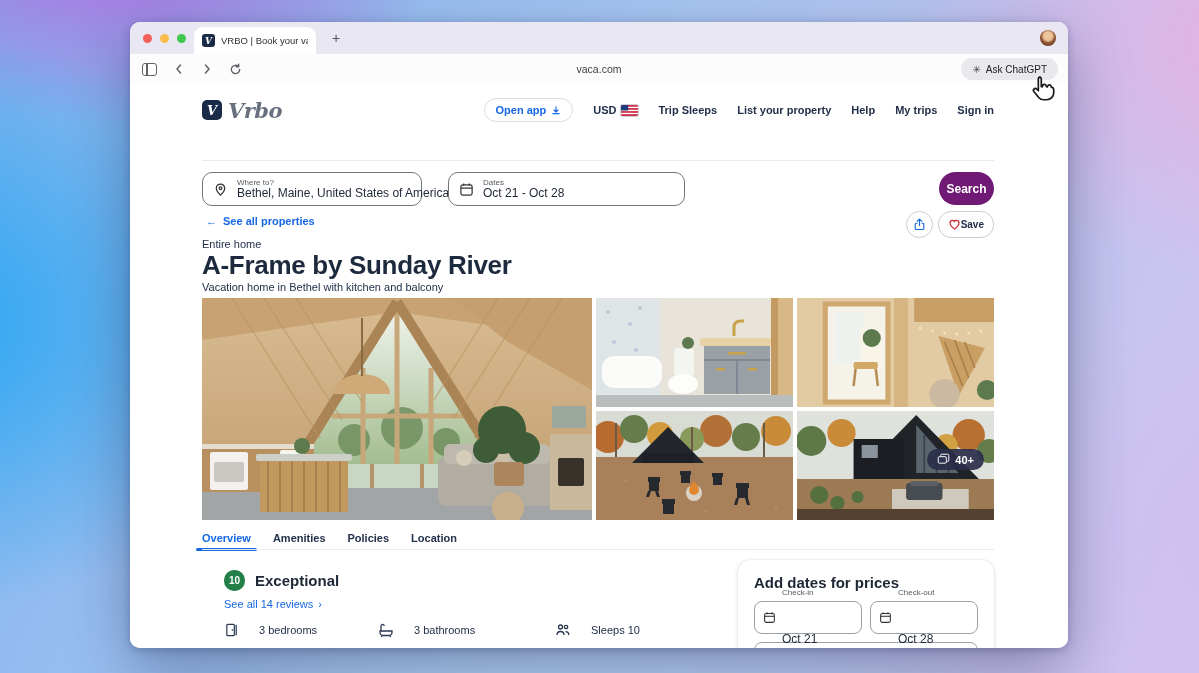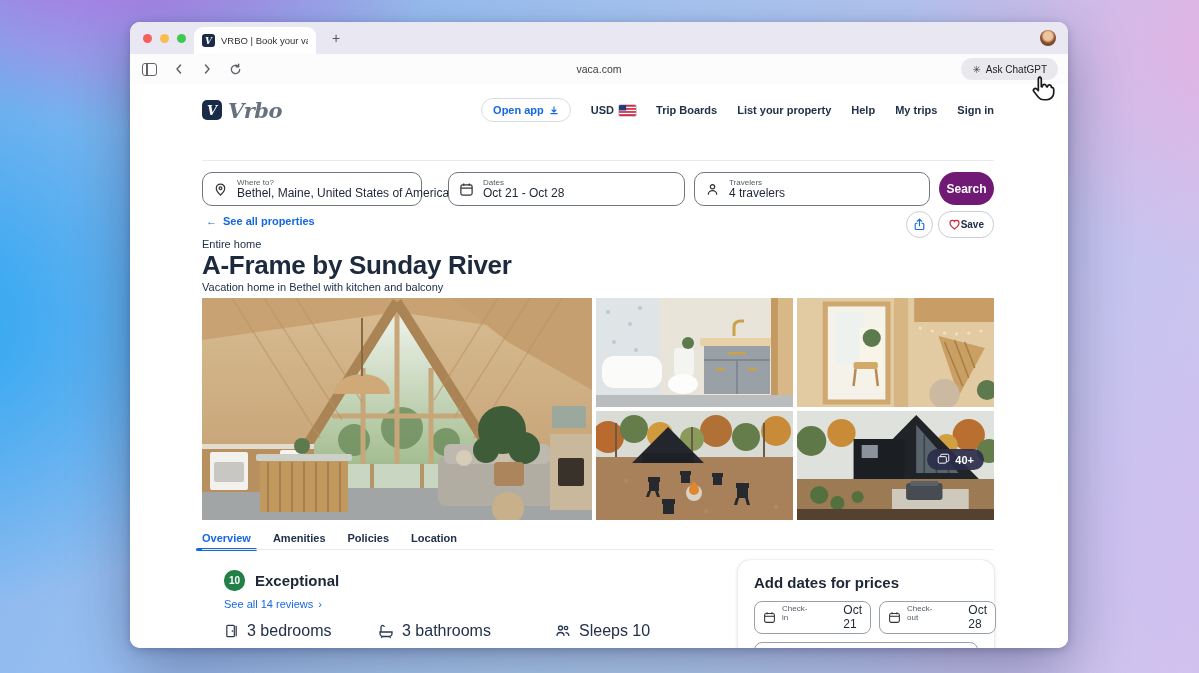--- a/index.html
+++ b/index.html
@@ -88,31 +88,31 @@
   
   .tabs{position:absolute;left:72px;top:444px;display:flex;gap:22px;font-size:11px;font-weight:bold;color:#22304a;height:20px;align-items:center;}
   .tabs .active{color:#1668e3;position:relative;}
   .tabs .active::after{content:"";position:absolute;left:-6px;right:-6px;bottom:-7px;height:3px;border-radius:2px;background:#1668e3;}
   
   .rating{position:absolute;left:94px;top:486px;display:flex;align-items:center;gap:10px;}
   .rating-badge{width:21px;height:21px;border-radius:10px;background:#237f48;color:#fff;font-size:10px;font-weight:bold;
                 display:flex;align-items:center;justify-content:center;}
   .rating-word{font-size:15px;font-weight:bold;color:#1d2736;}
   .reviews{position:absolute;left:94px;top:514px;font-size:11px;color:#1668e3;display:flex;gap:5px;align-items:center;}
-  .fact{position:absolute;top:538px;display:flex;align-items:center;gap:8px;font-size:16px;color:#22304a;}
+  .fact{position:absolute;top:538px;display:flex;align-items:center;gap:20px;font-size:11px;color:#22304a;}
   
   .card{position:absolute;left:608px;top:476px;width:256px;box-sizing:border-box;background:#fff;border-radius:12px;
         box-shadow:0 1px 4px rgba(0,0,0,.14), 0 0 1px rgba(0,0,0,.2);padding:14px 16px 16px;}
   .card h3{margin:0 0 10px;font-size:15px;color:#1d2736;}
   .card-row{display:flex;gap:8px;}
   .cfield{flex:1;height:33px;border:1px solid #9aa0a8;border-radius:8px;display:flex;align-items:center;
           gap:6px;padding:0 8px;box-sizing:border-box;background:#fff;}
   .cfield .lab{font-size:8px;color:#545b63;}
   .cfield .val{font-size:12px;color:#1d2736;}
-  .cfield .txt{display:flex;flex-direction:row;line-height:1.15;gap:36px;}
+  .cfield .txt{display:flex;flex-direction:column;line-height:1.15;gap:36px;}
   .cfield.wide{margin-top:8px;height:33px;}
   .ico{flex:0 0 auto;display:flex;}
 </style>
 </head>
 <body>
 
 <div class="window">
 
   <div class="tabbar">
     <div class="lights">
@@ -174,21 +174,21 @@
             <rect width="19" height="12" fill="#fff"></rect>
             <g fill="#c8102e">
                 <rect y="0" width="19" height="1.7"></rect>
                 <rect y="3.4" width="19" height="1.7"></rect>
                 <rect y="6.8" width="19" height="1.7"></rect>
                 <rect y="10.2" width="19" height="1.8"></rect>
               </g>
             <rect width="8" height="6" fill="#1f3c7a"></rect>
           </svg>
         </div>
-        <span>Trip Boards</span>
+        <span>Trip Sleeps</span>
         <span>List your property</span>
         <span>Help</span>
         <span>My trips</span>
         <span>Sign in</span>
       </div>
     </div>
 
     <div class="rule" style="top:76px"></div>
 
     <div class="field" style="left:72px;width:220px">
@@ -204,30 +204,20 @@
     <div class="field" style="left:318px;width:237px">
       <svg class="ico" width="15" height="15" viewBox="0 0 16 16">
           <rect x="2" y="3" width="12" height="11" rx="2" fill="none" stroke="#333" stroke-width="1.3"></rect>
           <line x1="2" y1="6.5" x2="14" y2="6.5" stroke="#333" stroke-width="1.3"></line>
           <line x1="5" y1="1.5" x2="5" y2="4" stroke="#333" stroke-width="1.3"></line>
           <line x1="11" y1="1.5" x2="11" y2="4" stroke="#333" stroke-width="1.3"></line>
         </svg>
       <span class="txt">
           <span class="lab">Dates</span>
       <span class="val">Oct 21 - Oct 28</span>
-        </span>
-    </div>
-    <div class="field" style="left:564px;width:236px">
-      <svg class="ico" width="15" height="15" viewBox="0 0 16 16">
-          <circle cx="8" cy="5" r="2.3" fill="none" stroke="#333" stroke-width="1.3"></circle>
-          <path d="M3.5 13.5c0-2.5 2-4.3 4.5-4.3s4.5 1.8 4.5 4.3" fill="none" stroke="#333" stroke-width="1.3"></path>
-        </svg>
-      <span class="txt">
-          <span class="lab">Travelers</span>
-      <span class="val">4 travelers</span>
         </span>
     </div>
     <button class="search-btn">Search</button>
 
     <div class="backlink">
       <span>←</span>
       <span>See all properties</span>
     </div>
     <div class="actions">
       <div class="share-btn">

